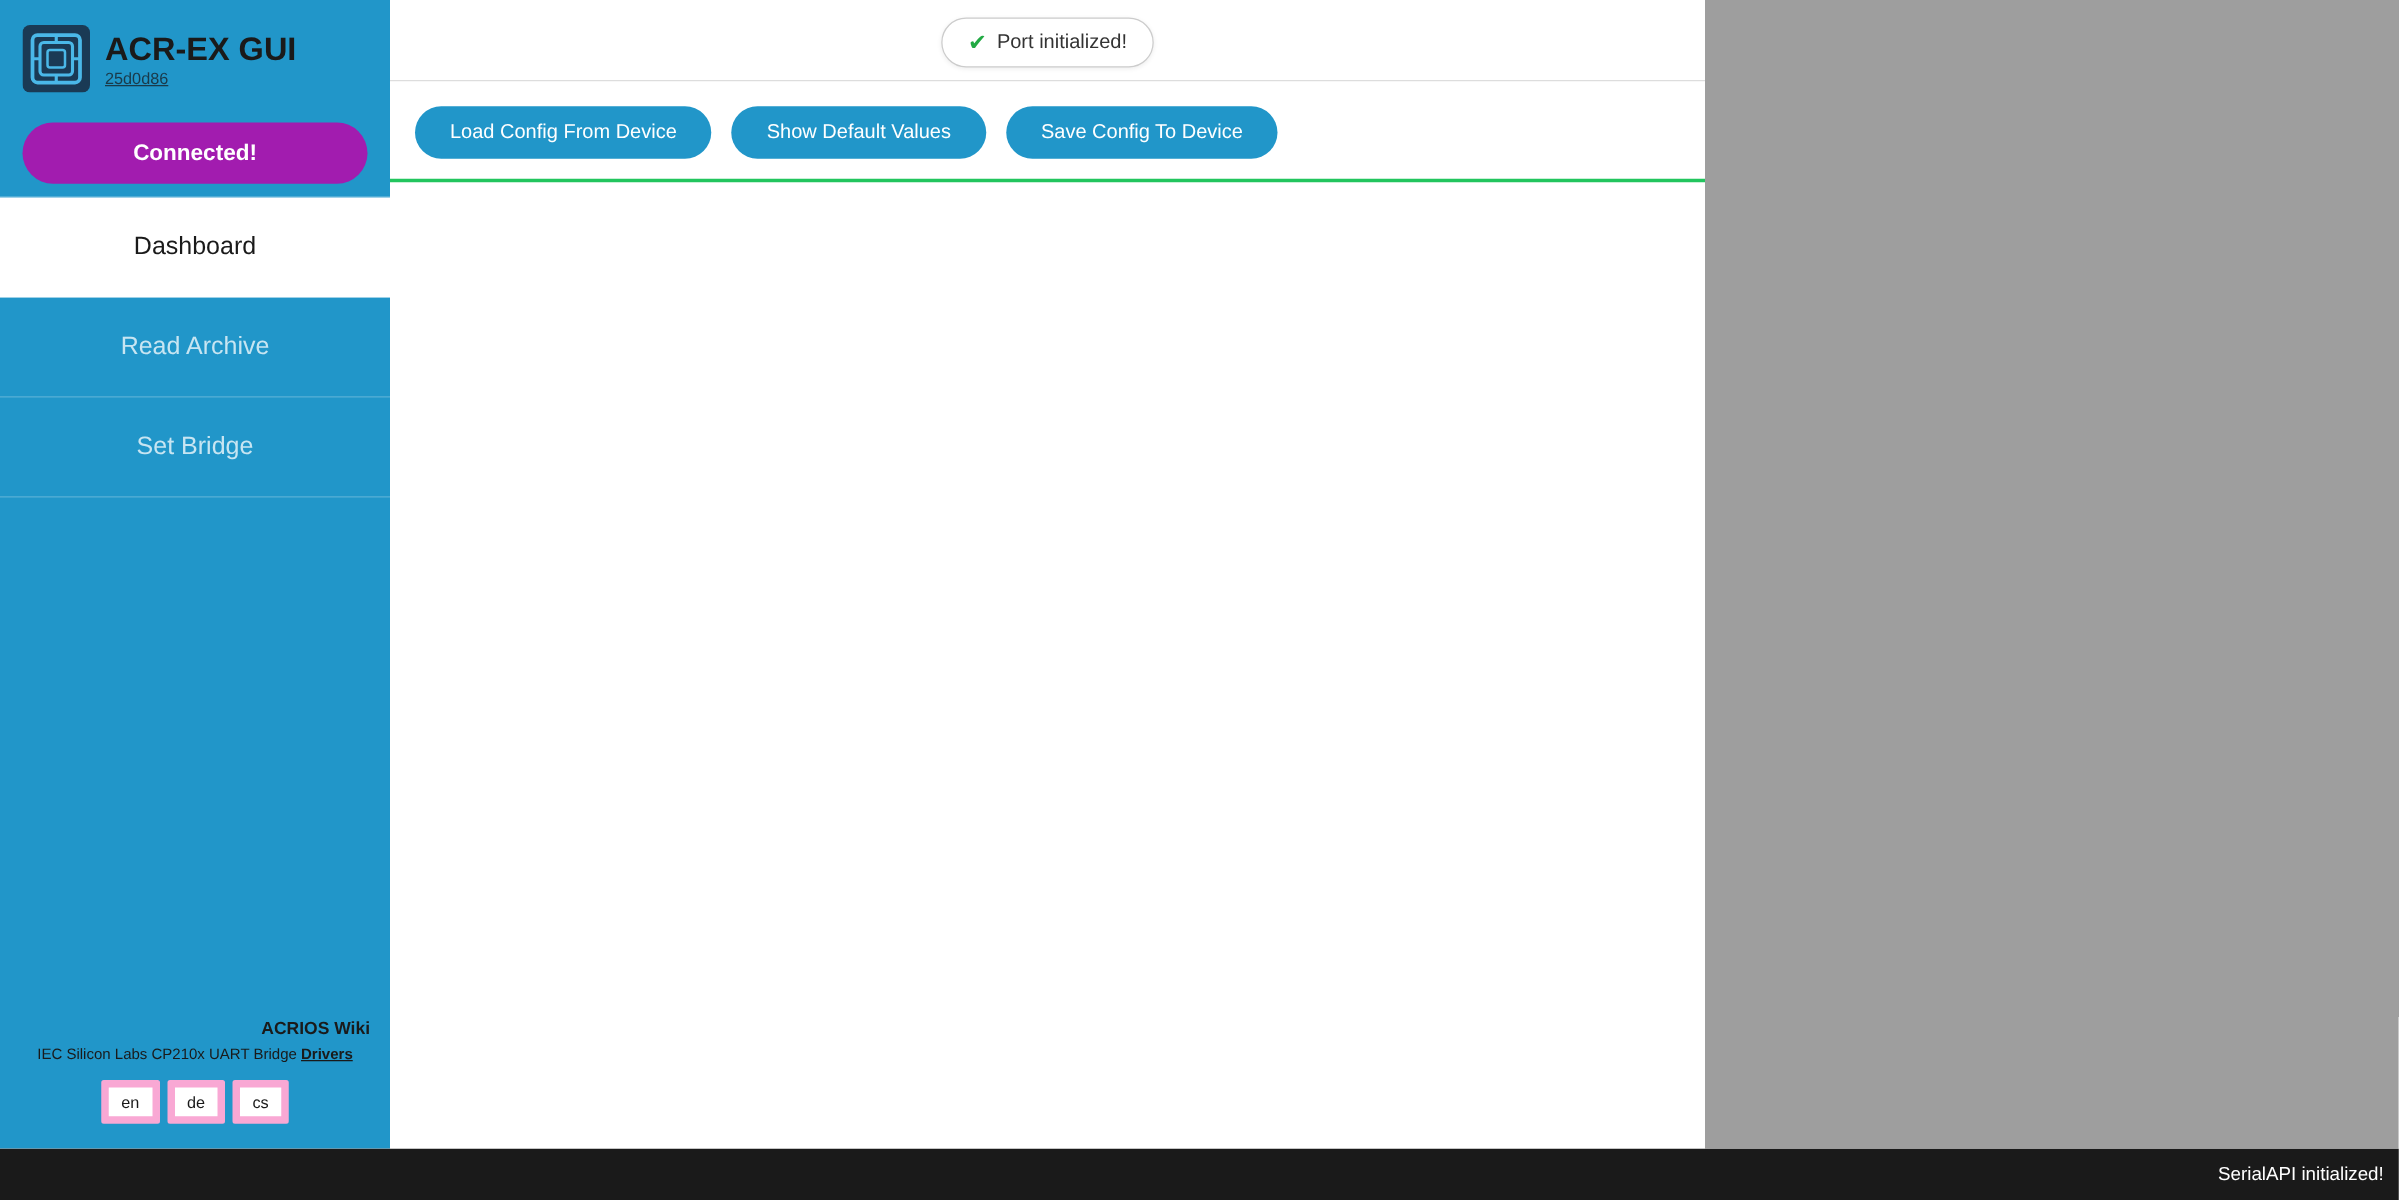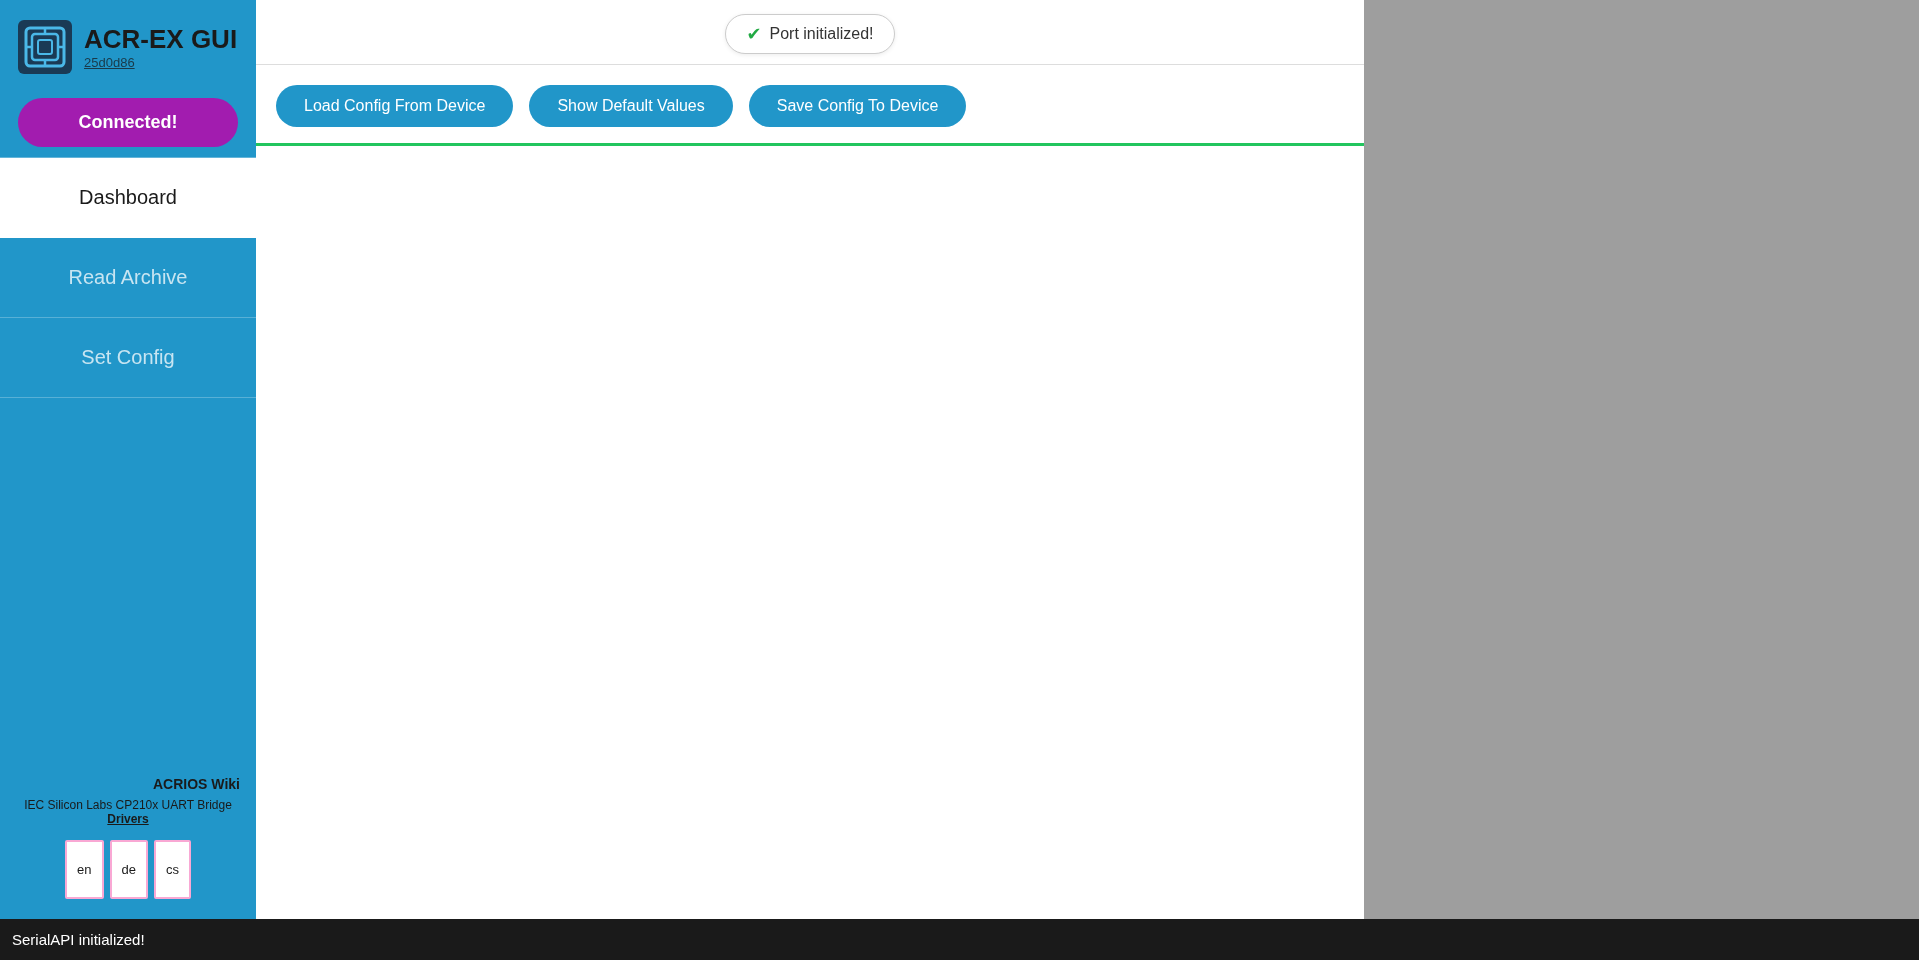--- a/index.html
+++ b/index.html
@@ -13,21 +13,21 @@
       display: flex;
       flex-direction: column;
       height: 960px;
       width: 1919px;
       overflow: hidden;
       background: #fff;
     }
 
     
     .sidebar {
-      width: 256px;
+      width: 312px;
       background-color: #2196c9;
       display: flex;
       flex-direction: column;
       flex-shrink: 0;
       height: 100%;
     }
 
     .sidebar-header {
       display: flex;
       align-items: center;
@@ -116,25 +116,25 @@
 
     .sidebar-lang-buttons {
       display: flex;
       justify-content: center;
       gap: 6px;
       margin-top: 14px;
       margin-bottom: 4px;
     }
 
     .lang-btn {
-      border: 2px solid #f9a8d4;
+      border: 6px solid #f9a8d4;
       background: #fff;
       color: #1a1a1a;
       font-size: 13px;
-      padding: 20px 10px;
+      padding: 4px 10px;
       cursor: pointer;
       border-radius: 2px;
     }
 
     
     .content-area {
       flex: 1;
       display: flex;
       flex-direction: column;
       background: #fff;
@@ -195,21 +195,21 @@
     .right-panel {
       width: 555px;
       background: #9e9e9e;
       flex-shrink: 0;
     }
 
     
     .status-bar {
       background: #1a1a1a;
       color: #fff;
-      text-align: left;
+      text-align: right;
       padding: 12px;
       font-size: 15px;
       width: 100%;
     }
 
     .page-wrapper {
       display: flex;
       flex-direction: column;
       height: 960px;
       width: 1919px;
@@ -258,21 +258,21 @@
 
       <div class="sidebar-nav-item active">
         <span>Dashboard</span>
       </div>
 
       <div class="sidebar-nav-item">
         <span>Read Archive</span>
       </div>
 
       <div class="sidebar-nav-item">
-        <span>Set Config</span>
+        <span>Set Bridge</span>
       </div>
 
       <div class="sidebar-footer">
         <div class="sidebar-footer-wiki">ACRIOS Wiki</div>
         <div class="sidebar-footer-text">
           <span>IEC Silicon Labs CP210x UART Bridge</span>
           <a href="#">Drivers</a>
         </div>
         <div class="sidebar-lang-buttons">
           <button class="lang-btn">en</button>

